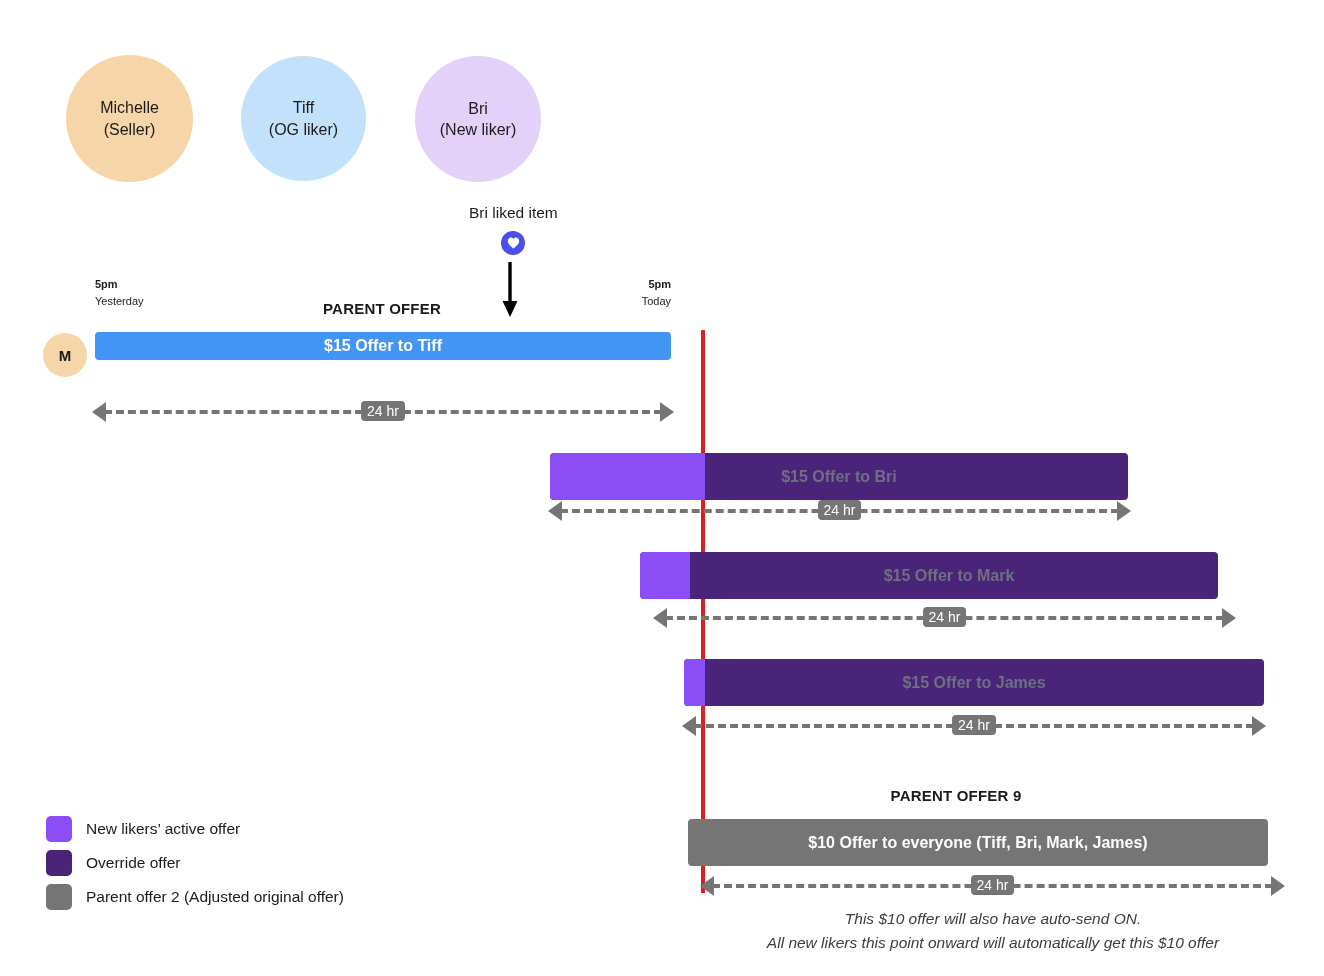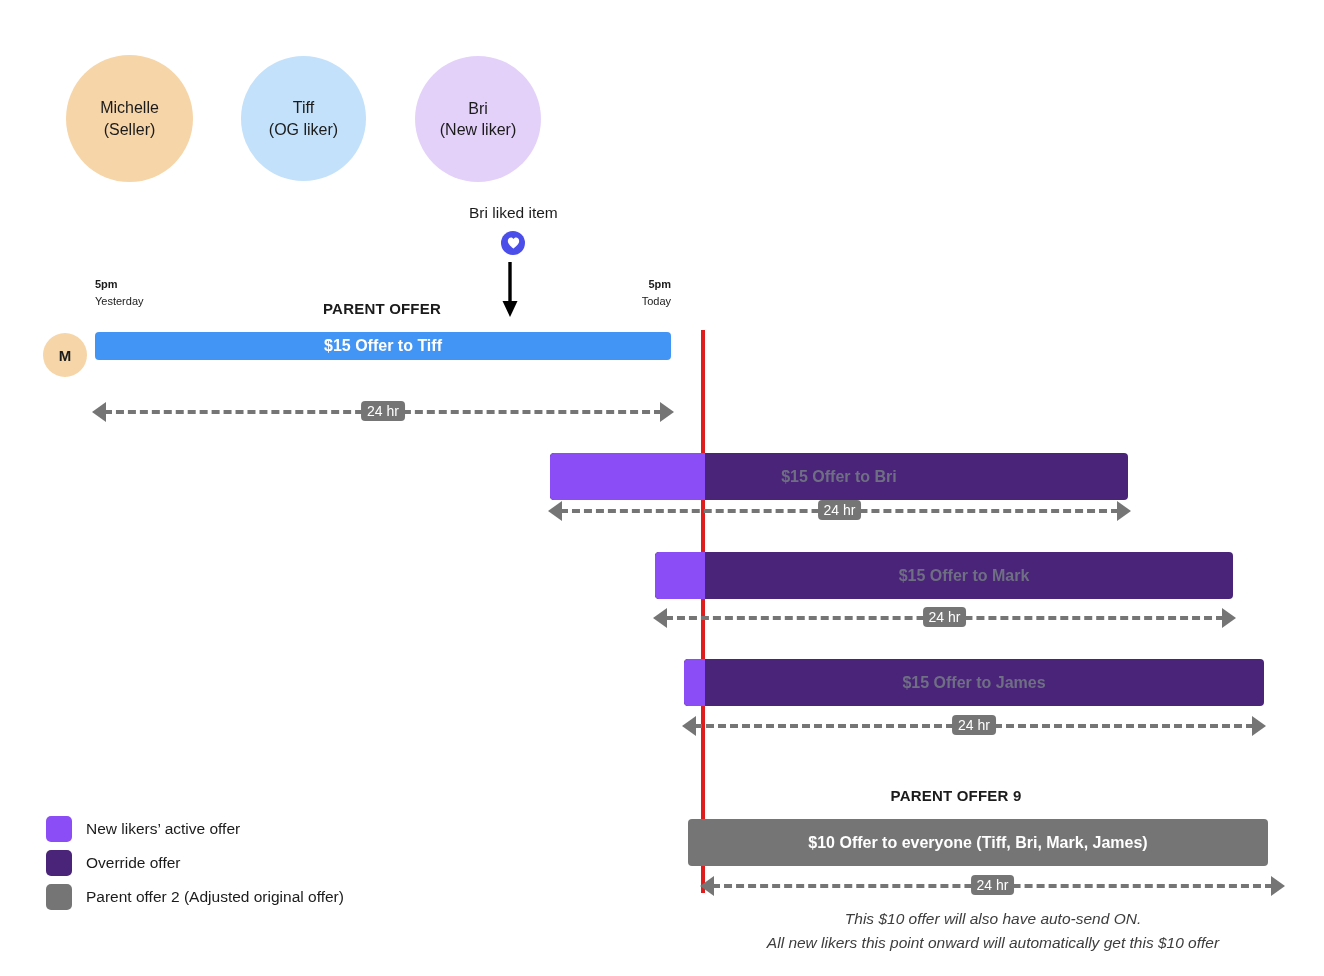--- a/index.html
+++ b/index.html
@@ -213,21 +213,21 @@
     <div class="seg-pre" style="width:155px; background:#8b4df5;"></div>
     <span class="bar-text">$15 Offer to Bri</span>
   </div>
   <div class="ruler" style="left:548px; top:500px; width:583px;">
     <div class="cap left"></div>
     <div class="line"></div>
     <div class="cap right"></div>
     <div class="pill" style="left:50%;">24 hr</div>
   </div>
 
-  <div class="bar" style="left:655px; top:552px; width:578px; height:47px; background:#4a2478; color:#6f6f84;padding-left:40px;">
+  <div class="bar" style="left:640px; top:552px; width:578px; height:47px; background:#4a2478; color:#6f6f84;padding-left:40px;">
     <div class="seg-pre" style="width:50px; background:#8b4df5;"></div>
     <span class="bar-text">$15 Offer to Mark</span>
   </div>
   <div class="ruler" style="left:653px; top:607px; width:583px;">
     <div class="cap left"></div>
     <div class="line"></div>
     <div class="cap right"></div>
     <div class="pill" style="left:50%;">24 hr</div>
   </div>
 

